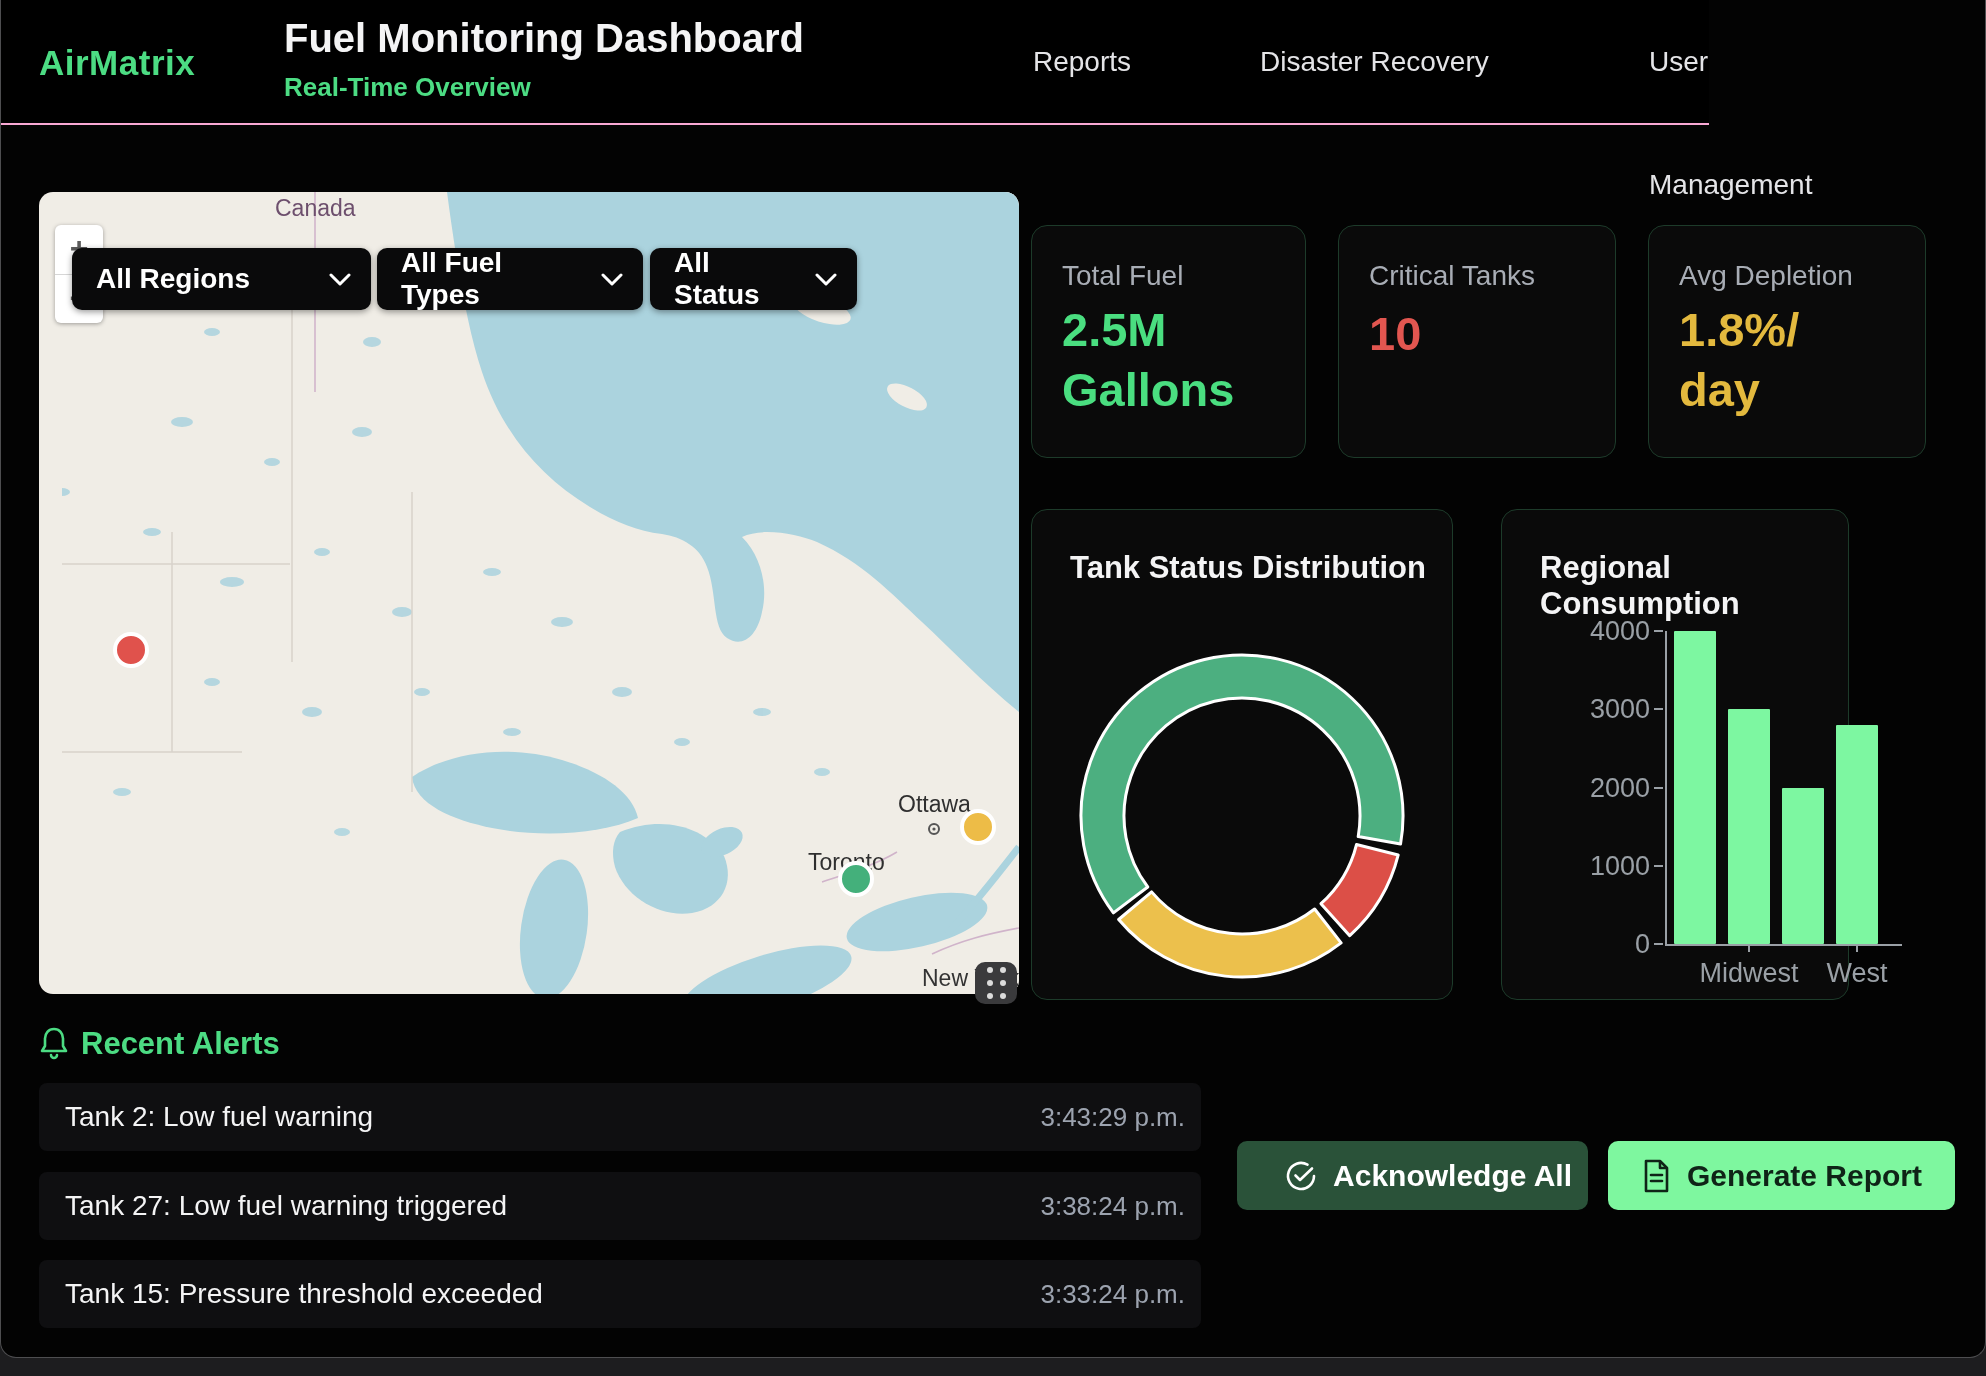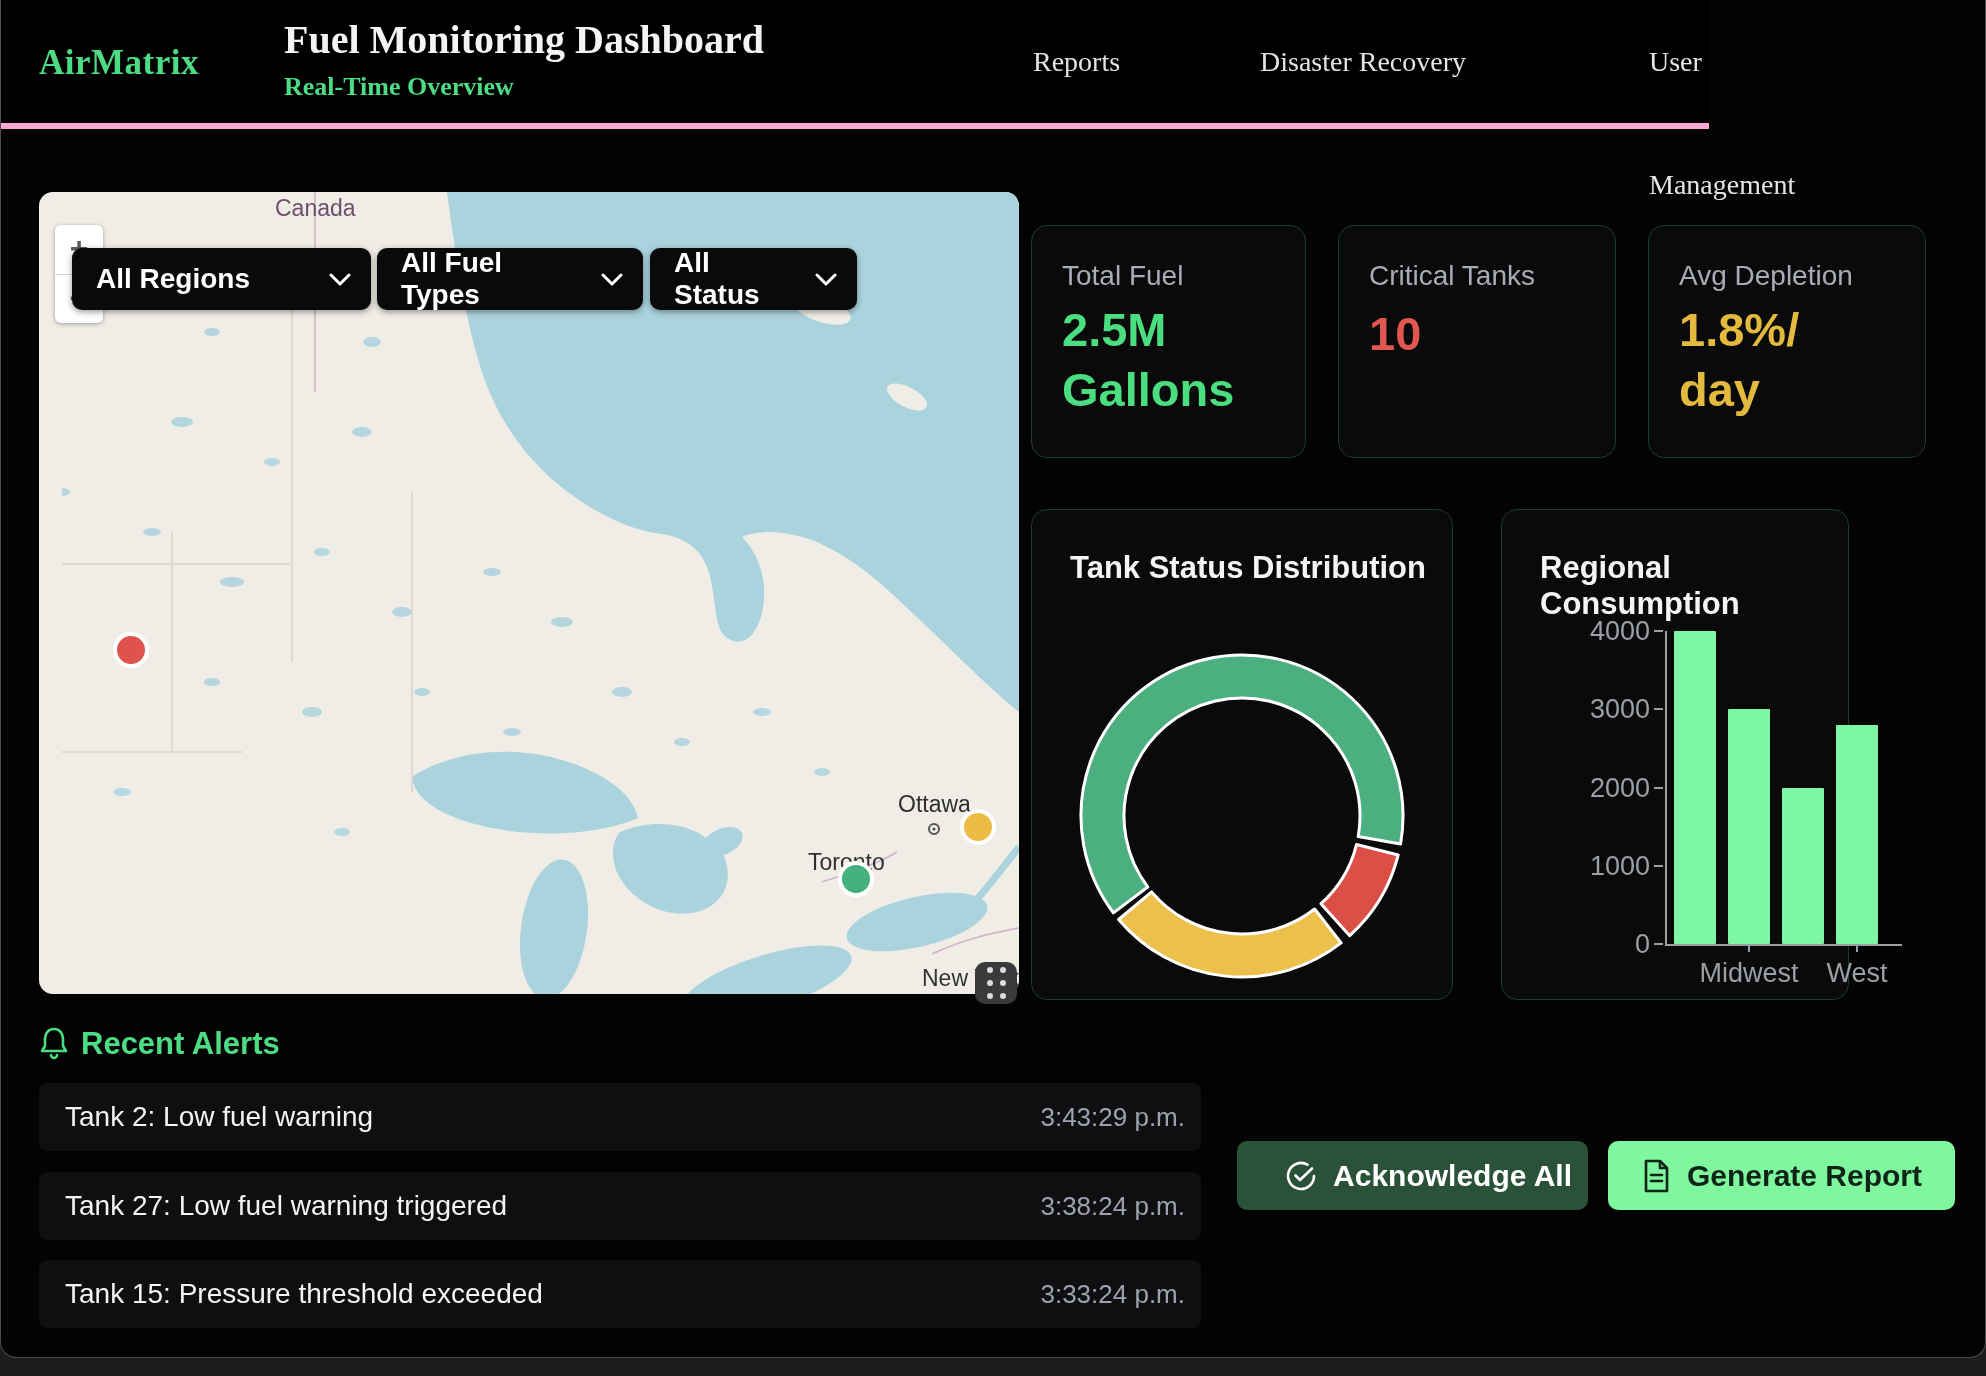--- a/index.html
+++ b/index.html
@@ -2,21 +2,21 @@
 <html><head>
 <meta charset="utf-8">
 <style>
   html,body{margin:0;padding:0;background:#1d1d1f;}
   body{font-family:"Liberation Sans","DejaVu Sans",sans-serif;-webkit-font-smoothing:antialiased;}
   .app{position:relative;width:1986px;height:1358px;background:#030303;overflow:hidden;
        border:1px solid #4e4e50;border-top:none;box-sizing:border-box;border-radius:0 0 16px 16px;}
   .abs{position:absolute;}
 
   
-  .header{left:0;top:0;width:1708px;height:123px;background:#000;border-bottom:6px solid #f9a8d4;font-family:Liberation Serif, serif;}
+  .header{left:0;top:0;width:1708px;height:123px;background:#000;border-bottom:2px solid #f9a8d4;}
   .brand{left:38px;top:43px;font-size:35px;font-weight:bold;color:#4cdc83;letter-spacing:.5px;}
   .page-title{left:283px;top:16px;font-size:40px;font-weight:bold;color:#f4f4f5;}
   .page-subtitle{left:283px;top:72px;font-size:26px;font-weight:bold;color:#4cdc83;}
   .nav-item{top:0;height:123px;line-height:123px;font-size:28px;color:#e4e4e7;cursor:pointer;}
   .nav-reports{left:1032px;} .nav-dr{left:1259px;} .nav-um{left:1648px;}
 
   
   .map{left:38px;top:192px;width:957px;height:802px;border-radius:14px;overflow:hidden;background:#f0ede6;padding-left:23px;}
   .map svg{display:block;}
   .zoomctl{left:54px;top:225px;width:48px;height:98px;background:#fff;border-radius:6px;

